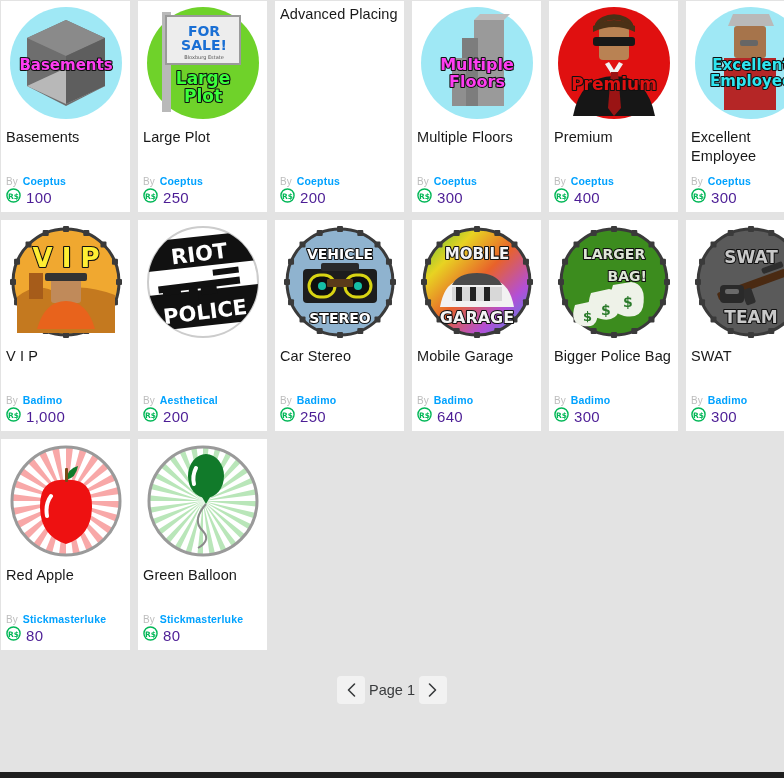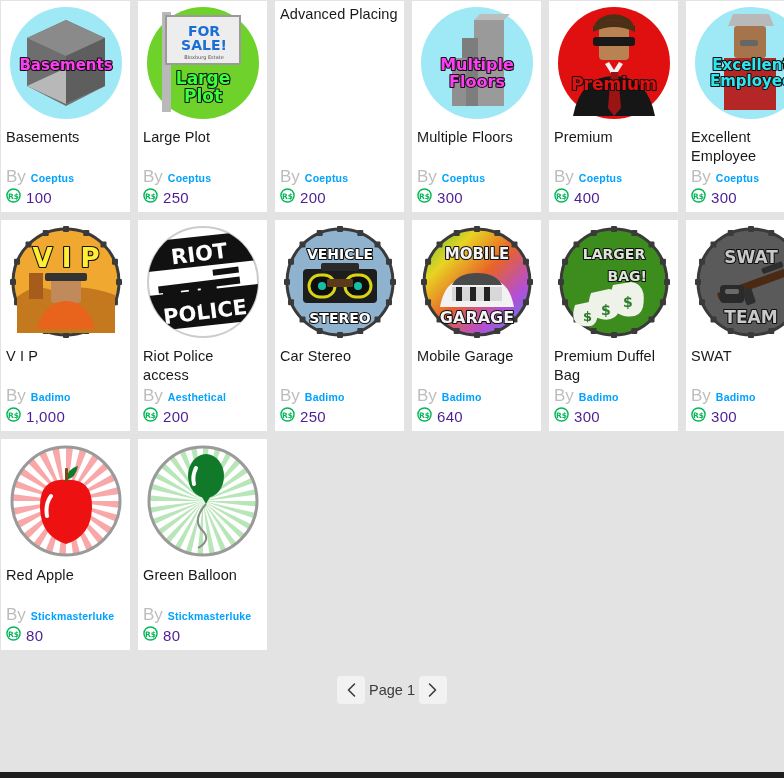--- a/index.html
+++ b/index.html
@@ -51,21 +51,21 @@
     font-weight: 400;
     letter-spacing: .1px;
     max-height: 40px;
     overflow: hidden;
   }
   .footer {
     position: absolute;
     left: 5px; right: 5px; bottom: 5px;
   }
   .byline { display: flex; align-items: baseline; gap: 5px; }
-  .by-label { font-size: 17px; color: #bdbdbd; }
+  .by-label { font-size: 10px; color: #bdbdbd; }
   .creator { font-size: 10.5px; color: #00a2ff; font-weight: bold; letter-spacing: .2px; text-align: center; }
   .price { display: flex; align-items: center; gap: 5px; margin-top: 1px; }
   .rbx { flex: 0 0 auto; }
   .price-val { font-size: 15px; color: #4c1d95; letter-spacing: .3px; }
 
   
   .pager {
     position: absolute;
     left: 0; right: 0;
     top: 676px;
@@ -319,21 +319,20 @@
                 <rect x="14" y="58" width="82" height="7" fill="#111"></rect>
                 <rect x="70" y="48" width="26" height="6" fill="#111"></rect>
                 <rect x="44" y="64" width="9" height="18" fill="#111"></rect>
                 <rect x="56" y="64" width="16" height="8" fill="#111"></rect>
                 <rect x="18" y="62" width="18" height="6" fill="#111"></rect>
               </g>
             </g>
           </svg>
         </div>
         <div class="meta">
-          <div class="title">Riot Police access</div>
           <div class="footer">
             <div class="byline">
               <span class="by-label">By</span>
               <a class="creator">Aesthetical</a>
             </div>
             <div class="price">
               <span class="rbx"><svg width="15" height="15" viewBox="0 0 16 16">
                   <circle cx="8" cy="8" r="7" fill="none" stroke="#02b757" stroke-width="1.5"></circle>
                   <text x="8" y="11.4" text-anchor="middle" font-family="DejaVu Sans, sans-serif" font-size="8" font-weight="bold" fill="#02b757">R$</text>
                 </svg></span>
@@ -472,21 +471,21 @@
               <path d="M20 82 q-6 18 8 21 q12 2 14 -7 q3 -16 -8 -17 z"></path>
             </g>
             <text x="46" y="92" font-family="DejaVu Sans, sans-serif" font-size="14" font-weight="bold" fill="#2a7a2a">$</text>
             <text x="68" y="84" font-family="DejaVu Sans, sans-serif" font-size="14" font-weight="bold" fill="#2a7a2a">$</text>
             <text x="28" y="98" font-family="DejaVu Sans, sans-serif" font-size="13" font-weight="bold" fill="#2a7a2a">$</text>
             <text x="59" y="36" text-anchor="middle" font-family="DejaVu Sans, sans-serif" font-size="14" font-weight="bold" fill="#dfe6d8" stroke="#111" stroke-width="2.2" paint-order="stroke" stroke-linejoin="round">LARGER</text>
             <text x="92" y="58" text-anchor="end" font-family="DejaVu Sans, sans-serif" font-size="14" font-weight="bold" fill="#dfe6d8" stroke="#111" stroke-width="2" paint-order="stroke">BAG!</text>
           </svg>
         </div>
         <div class="meta">
-          <div class="title">Premium Duffel Bag</div>
+          <div class="title">Bigger Police Bag</div>
           <div class="footer">
             <div class="byline">
               <span class="by-label">By</span>
               <a class="creator">Badimo</a>
             </div>
             <div class="price">
               <span class="rbx"><svg width="15" height="15" viewBox="0 0 16 16">
                   <circle cx="8" cy="8" r="7" fill="none" stroke="#02b757" stroke-width="1.5"></circle>
                   <text x="8" y="11.4" text-anchor="middle" font-family="DejaVu Sans, sans-serif" font-size="8" font-weight="bold" fill="#02b757">R$</text>
                 </svg></span>

